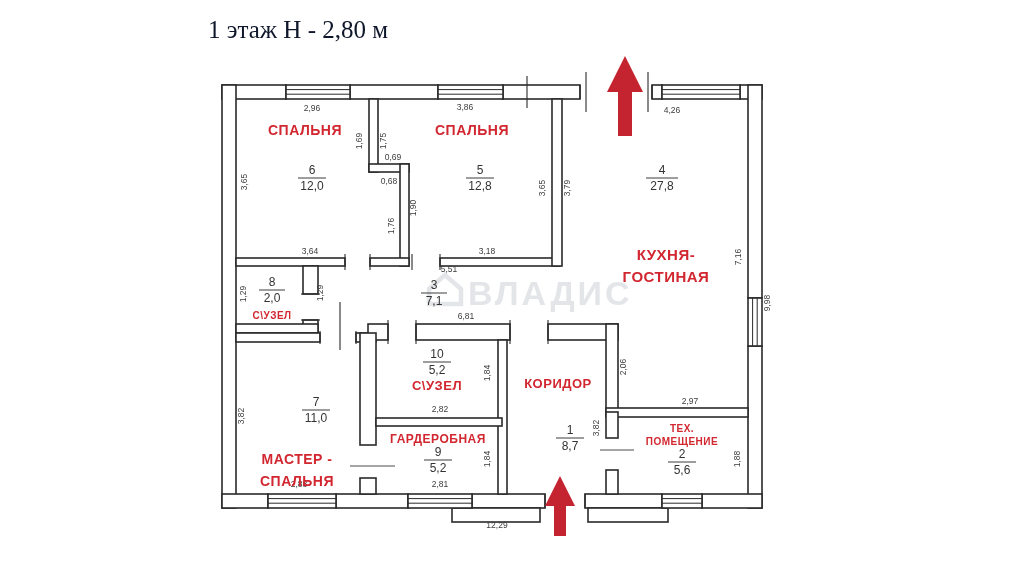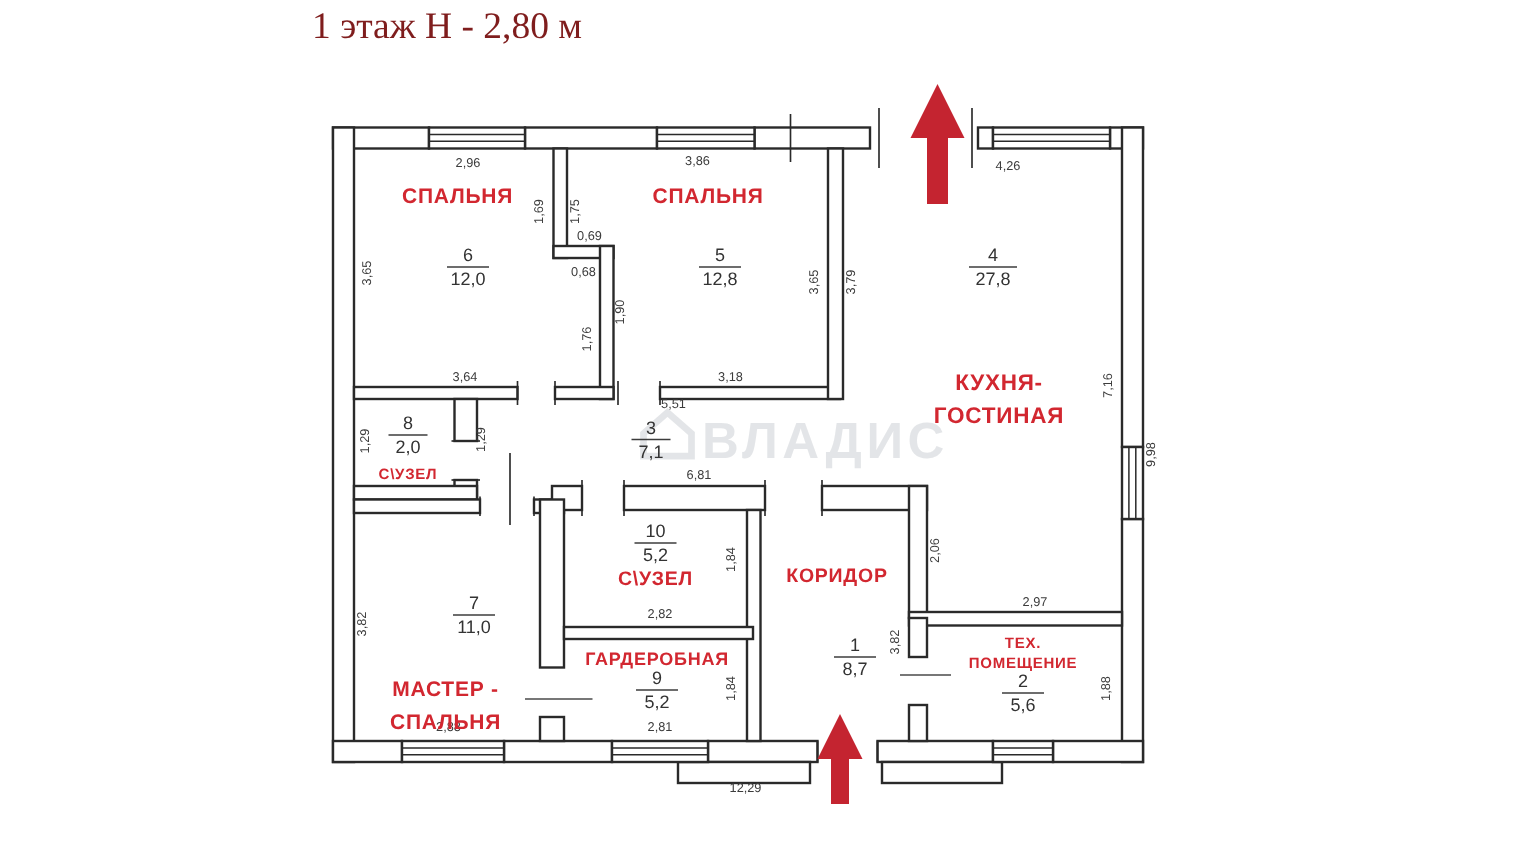--- a/index.html
+++ b/index.html
@@ -1,19 +1,19 @@
 <!DOCTYPE html>
 <html><head>
 <meta charset="utf-8">
 <style>
   html,body{margin:0;padding:0;background:#ffffff;}
   .page{position:relative;width:1024px;height:576px;background:#fff;overflow:hidden;
         font-family:"Liberation Sans",sans-serif;}
-  .title{position:absolute;left:208px;top:4px;
-         font-family:"Liberation Serif",serif;font-size:25px;color:#7f1d1d;}
+  .title{position:absolute;left:208px;top:16px;
+         font-family:"Liberation Serif",serif;font-size:25px;color:#0f172a;}
   svg{position:absolute;left:0;top:0;}
   .wall{fill:#ffffff;stroke:#2a2a2a;stroke-width:1.6;}
   .winline{stroke:#2a2a2a;stroke-width:1;}
   .tick{stroke:#2a2a2a;stroke-width:1.1;}
   .leaf{stroke:#4a4a4a;stroke-width:1;}
   .dim{font:8.5px "Liberation Sans",sans-serif;fill:#3c3c3c;text-anchor:middle;}
   .fnum{font:12px "Liberation Sans",sans-serif;fill:#333;text-anchor:middle;}
   .fline{stroke:#3c3c3c;stroke-width:1;}
   .rlabel{font-weight:bold;fill:#d22730;text-anchor:middle;letter-spacing:.5px;
           font-family:"Liberation Sans",sans-serif;}

